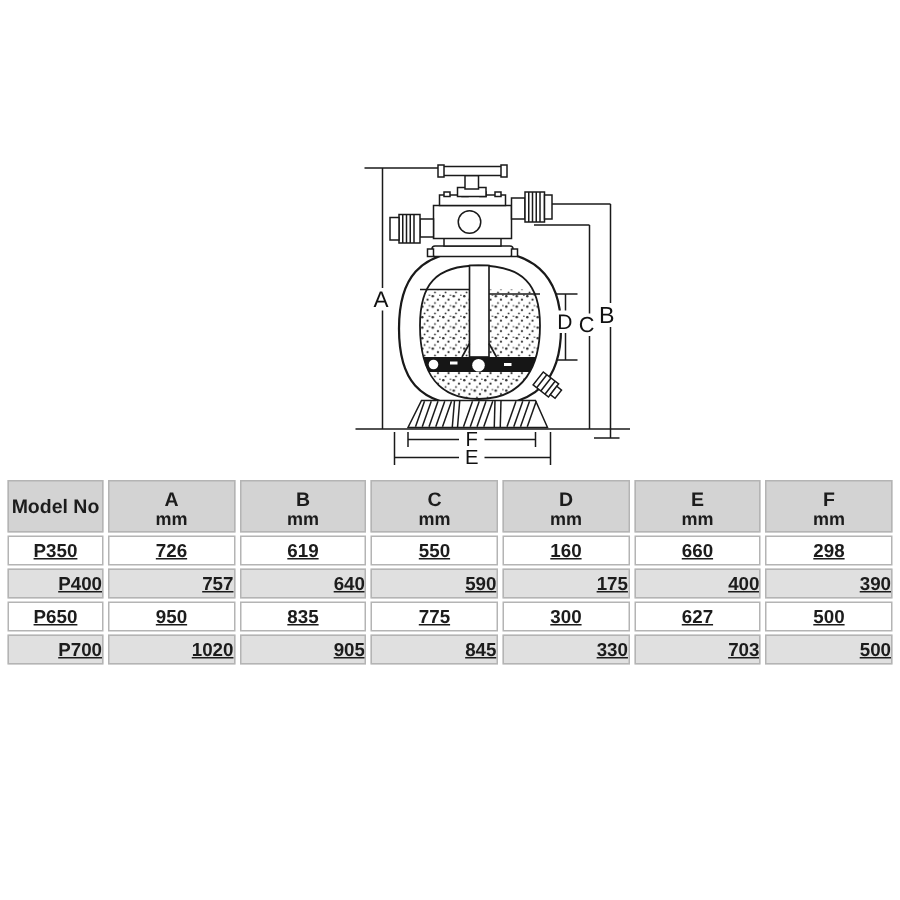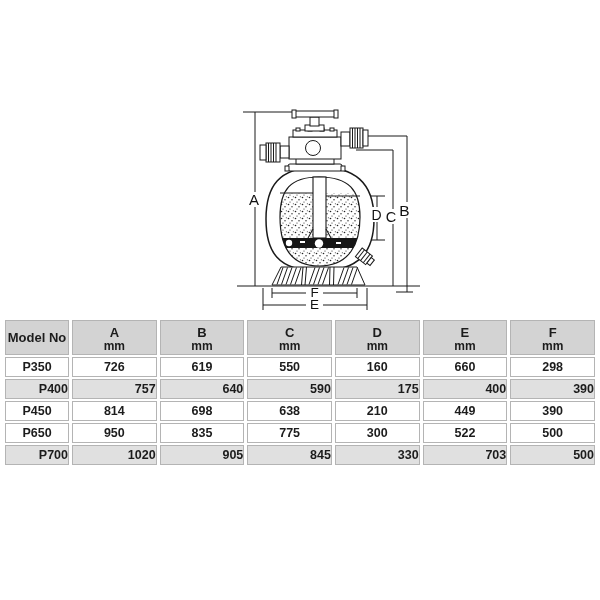--- a/index.html
+++ b/index.html
@@ -6,21 +6,21 @@
   body{width:600px;height:600px;font-family:"Liberation Sans",sans-serif;}
   .page{position:relative;width:600px;height:600px;background:#fff;overflow:hidden;}
   #diagram{position:absolute;left:228px;top:103px;}
   .table-wrap{position:absolute;left:2px;top:318px;width:596px;}
   table{border-collapse:separate;border-spacing:3px 2px;width:100%;table-layout:fixed;}
   th,td{border:1px solid #b4b4b4;text-align:center;color:#1c1c1c;padding:0;overflow:hidden;}
   th{background:#d3d3d3;font-size:13px;font-weight:bold;height:33px;vertical-align:middle;}
   th .u{font-size:12px;font-weight:bold;line-height:13px;}
   th .l{line-height:15px;padding-top:2px;}
   th.model-h{font-size:13px;}
-  td{font-size:12.5px;font-weight:bold;height:18px;background:#fff;vertical-align:middle;}
+  td{font-size:12.5px;font-weight:bold;height:18px;background:#fff;vertical-align:middle;text-decoration:underline;}
   tr.alt td{background:#e0e0e0;text-align:right;}
   svg text{font-family:"Liberation Sans",sans-serif;fill:#111;}
 </style>
 </head>
 <body>
 
 <div class="page">
 
   <svg id="diagram" width="200" height="212" viewBox="228 103 200 212" xmlns="http://www.w3.org/2000/svg">
     <defs>
@@ -216,35 +216,26 @@
         <tr class="alt">
           <td>P400</td>
           <td>757</td>
           <td>640</td>
           <td>590</td>
           <td>175</td>
           <td>400</td>
           <td>390</td>
         </tr>
         <tr>
-          <td>P450</td>
-          <td>814</td>
-          <td>698</td>
-          <td>638</td>
-          <td>210</td>
-          <td>449</td>
-          <td>390</td>
-        </tr>
-        <tr>
           <td>P650</td>
           <td>950</td>
           <td>835</td>
           <td>775</td>
           <td>300</td>
-          <td>522</td>
+          <td>627</td>
           <td>500</td>
         </tr>
         <tr class="alt">
           <td>P700</td>
           <td>1020</td>
           <td>905</td>
           <td>845</td>
           <td>330</td>
           <td>703</td>
           <td>500</td>

